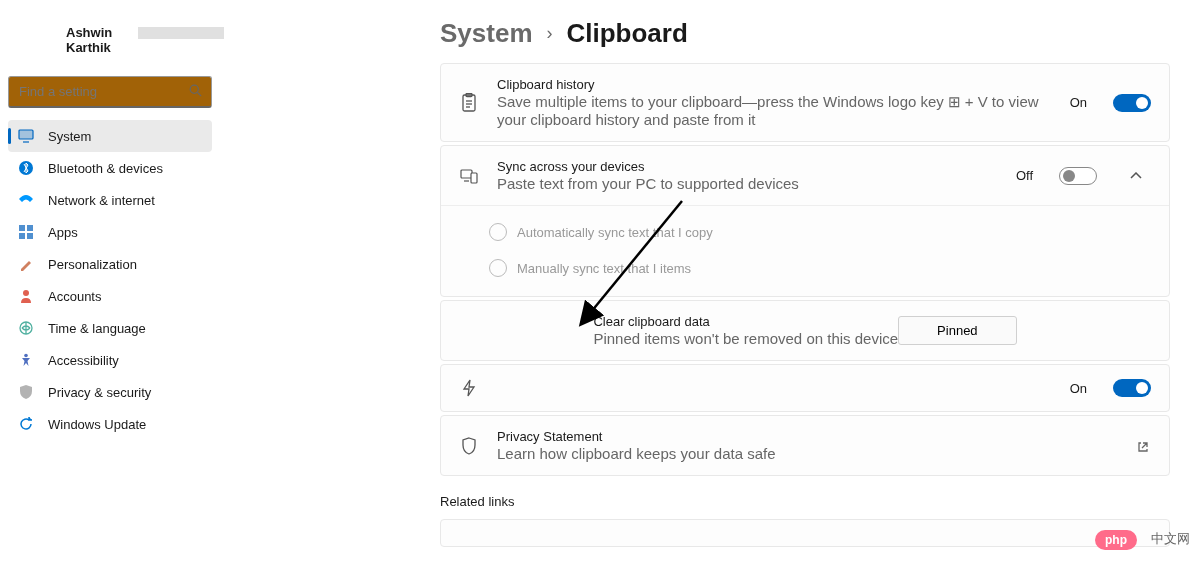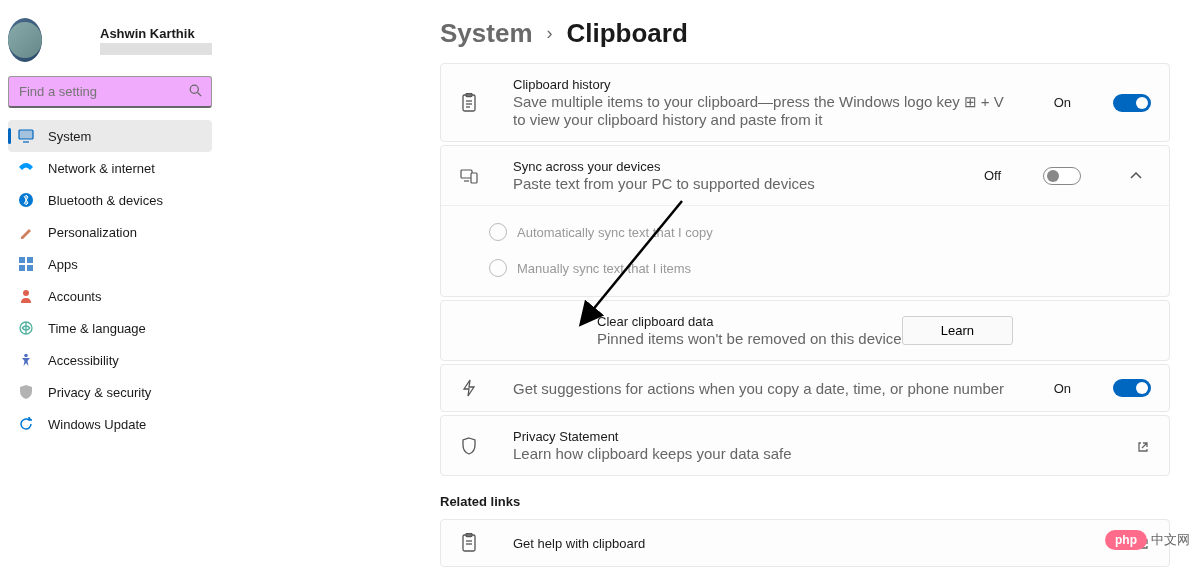--- a/index.html
+++ b/index.html
@@ -2,42 +2,42 @@
 <html><head>
   <meta charset="utf-8">
   <style>
     * { margin: 0; padding: 0; box-sizing: border-box; font-family: 'Segoe UI', Tahoma, sans-serif; }
     body { background: #fff; width: 1200px; height: 570px; overflow: hidden; position: relative; }
     
     .sidebar { position: absolute; left: 0; top: 0; width: 220px; height: 570px; padding: 10px 8px; }
     .user-section { display: flex; align-items: center; gap: 10px; padding: 8px 0 14px 0; }
     .avatar { width: 44px; height: 44px; border-radius: 50%; background: linear-gradient(135deg, #4a6b8a, #2a4a6a); display: flex; align-items: center; justify-content: center; overflow: hidden; }
     .avatar-inner { width: 36px; height: 36px; border-radius: 50%; background: linear-gradient(135deg, #8aa, #688); }
-    .user-info { display: flex; flex-direction: column; margin-left: 48px; }
+    .user-info { display: flex; flex-direction: row; margin-left: 48px; }
     .user-name { font-size: 13px; font-weight: 600; color: #1a1a1a; }
     .user-email { width: 112px; height: 12px; background: #e0e0e0; margin-top: 2px; }
     
     .search-box { position: relative; margin: 0 0 12px 0; }
-    .search-input { width: 100%; padding: 7px 30px 7px 10px; border: 1px solid #999; border-bottom: 2px solid #666; border-radius: 3px; font-size: 13px; background: #f0abfc; }
+    .search-input { width: 100%; padding: 7px 30px 7px 10px; border: 1px solid #999; border-bottom: 2px solid #666; border-radius: 3px; font-size: 13px; background: #a16207; }
     .search-icon { position: absolute; right: 10px; top: 50%; transform: translateY(-50%); color: #666; }
     
     .nav-list { list-style: none; }
     .nav-item { display: flex; align-items: center; gap: 14px; padding: 8px 10px; border-radius: 4px; cursor: pointer; font-size: 13px; color: #1a1a1a; position: relative; }
     .nav-item.active { background: #eaeaea; }
     .nav-item.active::before { content: ''; position: absolute; left: 0; top: 25%; height: 50%; width: 3px; background: #0067c0; border-radius: 2px; }
     .nav-icon { width: 16px; height: 16px; display: flex; align-items: center; justify-content: center; font-size: 14px; }
     
     .main { position: absolute; left: 440px; top: 18px; width: 730px; }
     .breadcrumb { display: flex; align-items: center; gap: 14px; margin-bottom: 14px; }
     .breadcrumb-parent { font-size: 26px; font-weight: 600; color: #6a6a6a; cursor: pointer; }
     .breadcrumb-sep { font-size: 18px; color: #6a6a6a; }
     .breadcrumb-current { font-size: 26px; font-weight: 600; color: #1a1a1a; }
     
     .card { border: 1px solid #e8e8e8; border-radius: 4px; margin-bottom: 3px; background: #fdfdfd; }
-    .card-row { display: flex; align-items: center; padding: 13px 18px; gap: 34px; }
+    .card-row { display: flex; align-items: center; padding: 13px 18px; gap: 18px; }
     .card-icon { width: 20px; height: 20px; display: flex; align-items: center; justify-content: center; color: #555; flex-shrink: 0; }
     .card-text { flex: 1; }
     .card-title { font-size: 13px; color: #1a1a1a; }
     .card-sub { font-size: 15px; color: #666; margin-top: 1px; }
     .card-state { font-size: 13px; color: #1a1a1a; margin-right: 8px; }
     
     .toggle { width: 38px; height: 18px; border-radius: 10px; position: relative; cursor: pointer; }
     .toggle.on { background: #0067c0; }
     .toggle.off { background: #fff; border: 1px solid #888; }
     .toggle-knob { width: 12px; height: 12px; border-radius: 50%; position: absolute; top: 50%; transform: translateY(-50%); }
@@ -48,25 +48,25 @@
     .ext-icon { width: 14px; height: 14px; color: #666; cursor: pointer; }
     
     .sync-options { border-top: 1px solid #eee; padding: 8px 18px 10px 48px; }
     .radio-row { display: flex; align-items: center; gap: 10px; padding: 9px 0; color: #999; font-size: 13px; }
     .radio-circle { width: 18px; height: 18px; border: 1px solid #bbb; border-radius: 50%; }
     
     .clear-card { display: flex; align-items: center; justify-content: center; padding: 13px 14px; }
     .clear-text .card-title { font-size: 13px; }
     .clear-btn { padding: 6px 38px; border: 1px solid #d0d0d0; background: #fafafa; border-radius: 3px; font-size: 13px; cursor: pointer; }
     
-    .section-heading { font-size: 13px; font-weight: 700; margin: 18px 0 10px 0; color: #1a1a1a; }
+    .section-heading { font-size: 13px; font-weight: 400; margin: 18px 0 10px 0; color: #1a1a1a; }
     
     .arrow-annotation { position: absolute; left: 570px; top: 195px; pointer-events: none; }
     
-    .watermark { position: absolute; right: 10px; bottom: 20px; display: flex; align-items: center; gap: 4px; }
+    .watermark { position: absolute; right: 10px; bottom: 20px; display: flex; gap: 14px; }
     .watermark-pill { background: #ff6b8a; color: #fff; padding: 3px 10px; border-radius: 10px; font-size: 12px; font-weight: 600; }
     .watermark-text { font-size: 13px; color: #666; }
     
     .ic-system { color: #0067c0; }
     .ic-bt { color: #0078d4; }
     .ic-net { color: #0099ff; }
     .ic-pers { color: #d08060; }
     .ic-apps { color: #5090d0; }
     .ic-acc { color: #e06050; }
     .ic-time { color: #50b0a0; }
@@ -104,54 +104,54 @@
       <span class="nav-icon ic-system">
           <svg width="16" height="14" viewBox="0 0 16 14" fill="currentColor">
             <rect x="1" y="1" width="14" height="9" rx="1" fill="none" stroke="currentColor" stroke-width="1.2"></rect>
             <rect x="1" y="1" width="14" height="9" rx="1" fill="currentColor" opacity="0.3"></rect>
             <line x1="5" y1="13" x2="11" y2="13" stroke="currentColor" stroke-width="1.2"></line>
           </svg>
         </span>
       <span>System</span>
     </li>
     <li class="nav-item">
-      <span class="nav-icon ic-net">
-          <svg width="16" height="12" viewBox="0 0 16 12" fill="currentColor">
-            <path d="M1 5 Q8 -3 15 5 L12 8 Q8 3 4 8 Z"></path>
-          </svg>
-        </span>
-      <span>Network &amp; internet</span>
-    </li>
-    <li class="nav-item">
       <span class="nav-icon ic-bt">
           <svg width="14" height="16" viewBox="0 0 14 16" fill="currentColor">
             <circle cx="7" cy="8" r="7" fill="#0078d4"></circle>
             <path d="M5 4 L9 11 L7 13 V3 L9 5 L5 12" stroke="#fff" stroke-width="1" fill="none"></path>
           </svg>
         </span>
       <span>Bluetooth &amp; devices</span>
     </li>
     <li class="nav-item">
-      <span class="nav-icon ic-pers">
-          <svg width="14" height="14" viewBox="0 0 14 14" fill="currentColor">
-            <path d="M2 12 L10 4 L12 6 L4 14 L2 14 Z"></path>
-          </svg>
-        </span>
-      <span>Personalization</span>
+      <span class="nav-icon ic-net">
+          <svg width="16" height="12" viewBox="0 0 16 12" fill="currentColor">
+            <path d="M1 5 Q8 -3 15 5 L12 8 Q8 3 4 8 Z"></path>
+          </svg>
+        </span>
+      <span>Network &amp; internet</span>
     </li>
     <li class="nav-item">
       <span class="nav-icon ic-apps">
           <svg width="14" height="14" viewBox="0 0 14 14" fill="currentColor">
             <rect x="0" y="0" width="6" height="6"></rect>
             <rect x="8" y="0" width="6" height="6"></rect>
             <rect x="0" y="8" width="6" height="6"></rect>
             <rect x="8" y="8" width="6" height="6"></rect>
           </svg>
         </span>
       <span>Apps</span>
+    </li>
+    <li class="nav-item">
+      <span class="nav-icon ic-pers">
+          <svg width="14" height="14" viewBox="0 0 14 14" fill="currentColor">
+            <path d="M2 12 L10 4 L12 6 L4 14 L2 14 Z"></path>
+          </svg>
+        </span>
+      <span>Personalization</span>
     </li>
     <li class="nav-item">
       <span class="nav-icon ic-acc">
           <svg width="14" height="14" viewBox="0 0 14 14" fill="currentColor">
             <circle cx="7" cy="4" r="3"></circle>
             <path d="M2 14 Q2 9 7 9 Q12 9 12 14 Z"></path>
           </svg>
         </span>
       <span>Accounts</span>
     </li>
@@ -255,32 +255,31 @@
         <span>Manually sync text that I items</span>
       </div>
     </div>
   </div>
 
   <div class="card clear-card">
     <div class="clear-text">
       <div class="card-title">Clear clipboard data</div>
       <div class="card-sub">Pinned items won't be removed on this device</div>
     </div>
-    <button class="clear-btn">Learn</button>
+    <button class="clear-btn">Pinned</button>
   </div>
 
   <div class="card">
     <div class="card-row">
       <span class="card-icon">
           <svg width="14" height="18" viewBox="0 0 14 18" fill="none" stroke="currentColor" stroke-width="1.3">
             <path d="M8 1 L2 10 H7 L6 17 L12 8 H7 Z"></path>
           </svg>
         </span>
       <div class="card-text">
-        <div class="card-sub">Get suggestions for actions when you copy a date, time, or phone number</div>
       </div>
       <span class="card-state">On</span>
       <div class="toggle on">
           <div class="toggle-knob"></div>
         </div>
     </div>
   </div>
 
   <div class="card">
     <div class="card-row">
@@ -294,38 +293,20 @@
         <div class="card-sub">Learn how clipboard keeps your data safe</div>
       </div>
       <span class="ext-icon"><svg width="12" height="12" viewBox="0 0 12 12" fill="none" stroke="currentColor" stroke-width="1.3">
             <path d="M4 2 H2 V10 H10 V8 M6 2 H10 V6 M10 2 L5 7"></path>
           </svg></span>
     </div>
   </div>
 
   <div class="section-heading">Related links</div>
 
-  <div class="card">
-    <div class="card-row">
-      <span class="card-icon">
-          <svg width="16" height="20" viewBox="0 0 16 20" fill="none" stroke="currentColor" stroke-width="1.3">
-            <rect x="2" y="2" width="12" height="16" rx="1.5"></rect>
-            <rect x="5" y="0.5" width="6" height="3" rx="1"></rect>
-            <line x1="5" y1="8" x2="11" y2="8"></line>
-            <line x1="5" y1="11" x2="11" y2="11"></line>
-          </svg>
-        </span>
-      <div class="card-text">
-          <div class="card-title">Get help with clipboard</div>
-        </div>
-      <span class="ext-icon"><svg width="12" height="12" viewBox="0 0 12 12" fill="none" stroke="currentColor" stroke-width="1.3">
-            <path d="M4 2 H2 V10 H10 V8 M6 2 H10 V6 M10 2 L5 7"></path>
-          </svg></span>
-    </div>
-  </div>
 
   <div class="card">
     <div class="card-row">
       
       
     </div>
   </div>
 </div>
 
 <svg class="arrow-annotation" width="120" height="140">

